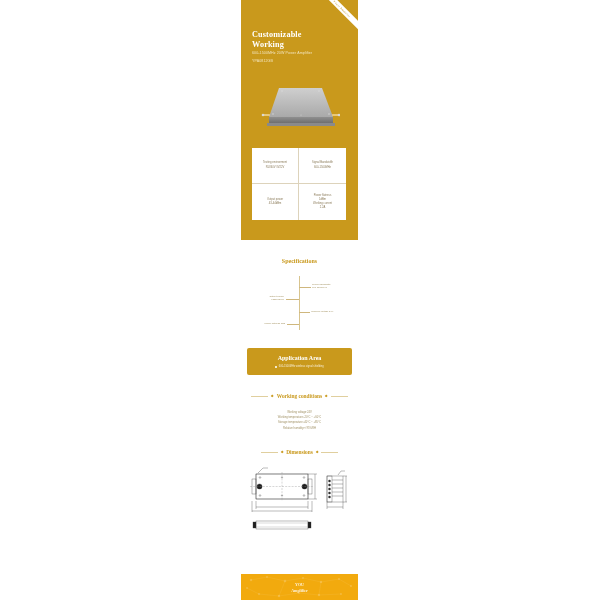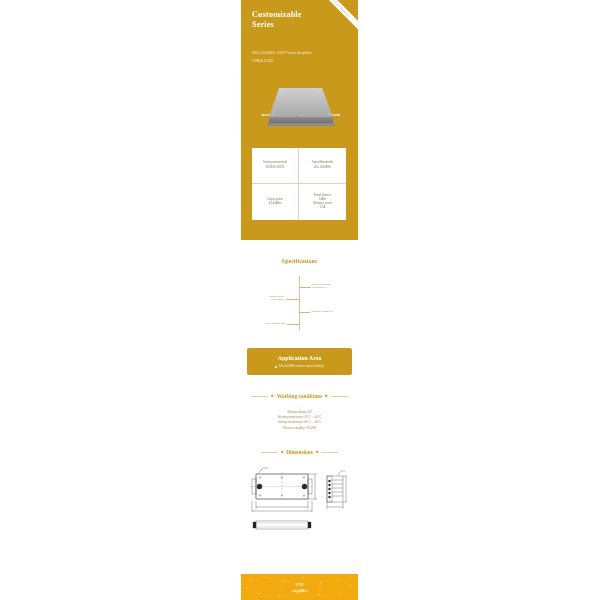--- a/index.html
+++ b/index.html
@@ -17,21 +17,21 @@
   .hero{position:relative;width:117px;height:240px;background:#c9991c;overflow:hidden;}
   .ribbon{
     position:absolute;right:-20px;top:6px;width:72px;
     transform:rotate(45deg);
     background:#ffffff;color:#b8890d;
     font-size:2.6px;letter-spacing:.35px;text-align:center;
     padding:1.6px 0;
     font-family:"Liberation Serif", serif;
   }
   .hero-title{
-    position:absolute;left:11px;top:10px;
+    position:absolute;left:11px;top:30px;
     color:#ffffff;font-size:8.2px;line-height:10px;font-weight:bold;
     font-family:"Liberation Serif", serif;
     letter-spacing:.15px;
   }
   .hero-sub{
     position:absolute;left:11px;top:50px;
     color:#f2e4bd;font-size:3.6px;line-height:7.5px;letter-spacing:.1px;
   }
   .hero-model{color:#f2e4bd;}
 
@@ -117,21 +117,21 @@
 <body>
 
 <div class="page">
 
   <div class="hero">
 
     <div class="ribbon">Power Amplifier</div>
 
     <div class="hero-title">
       <div>Customizable</div>
-      <div>Series</div>
+      <div>Working</div>
     </div>
 
     <div class="hero-sub">
       <div>600-1500MHz 20W Power Amplifier</div>
       <div class="hero-model">YPA0812GB</div>
     </div>
 
     <svg class="photo" viewBox="0 0 160 104">
       <defs>
         <linearGradient id="topFace" x1="0" y1="0" x2="0" y2="1">

